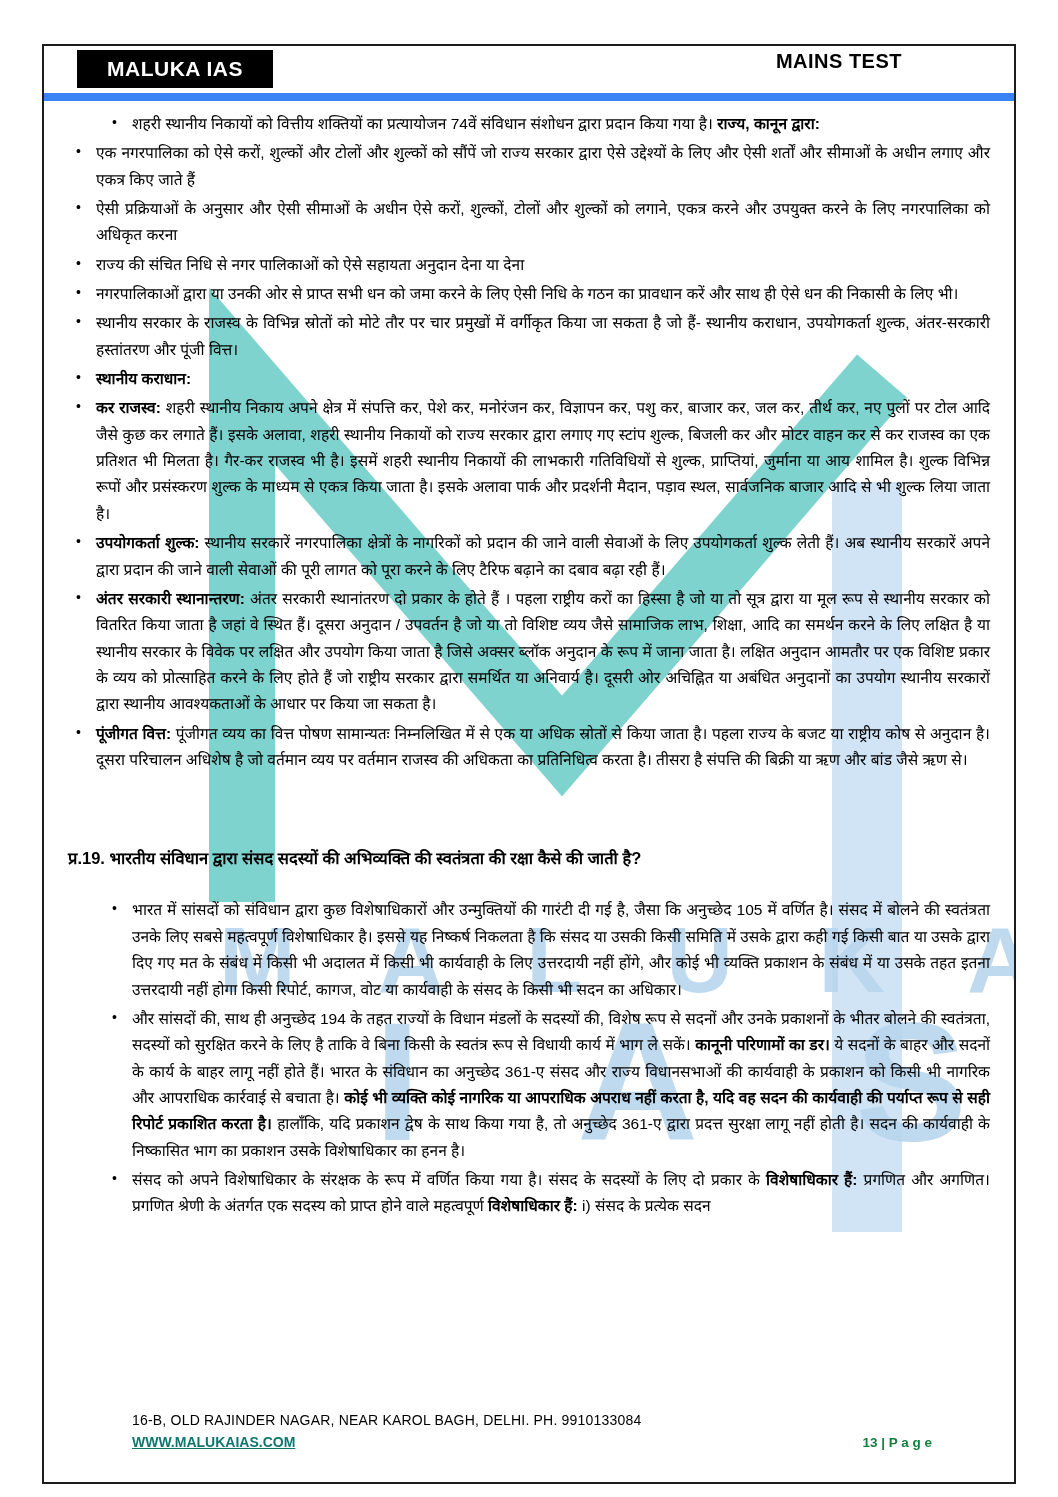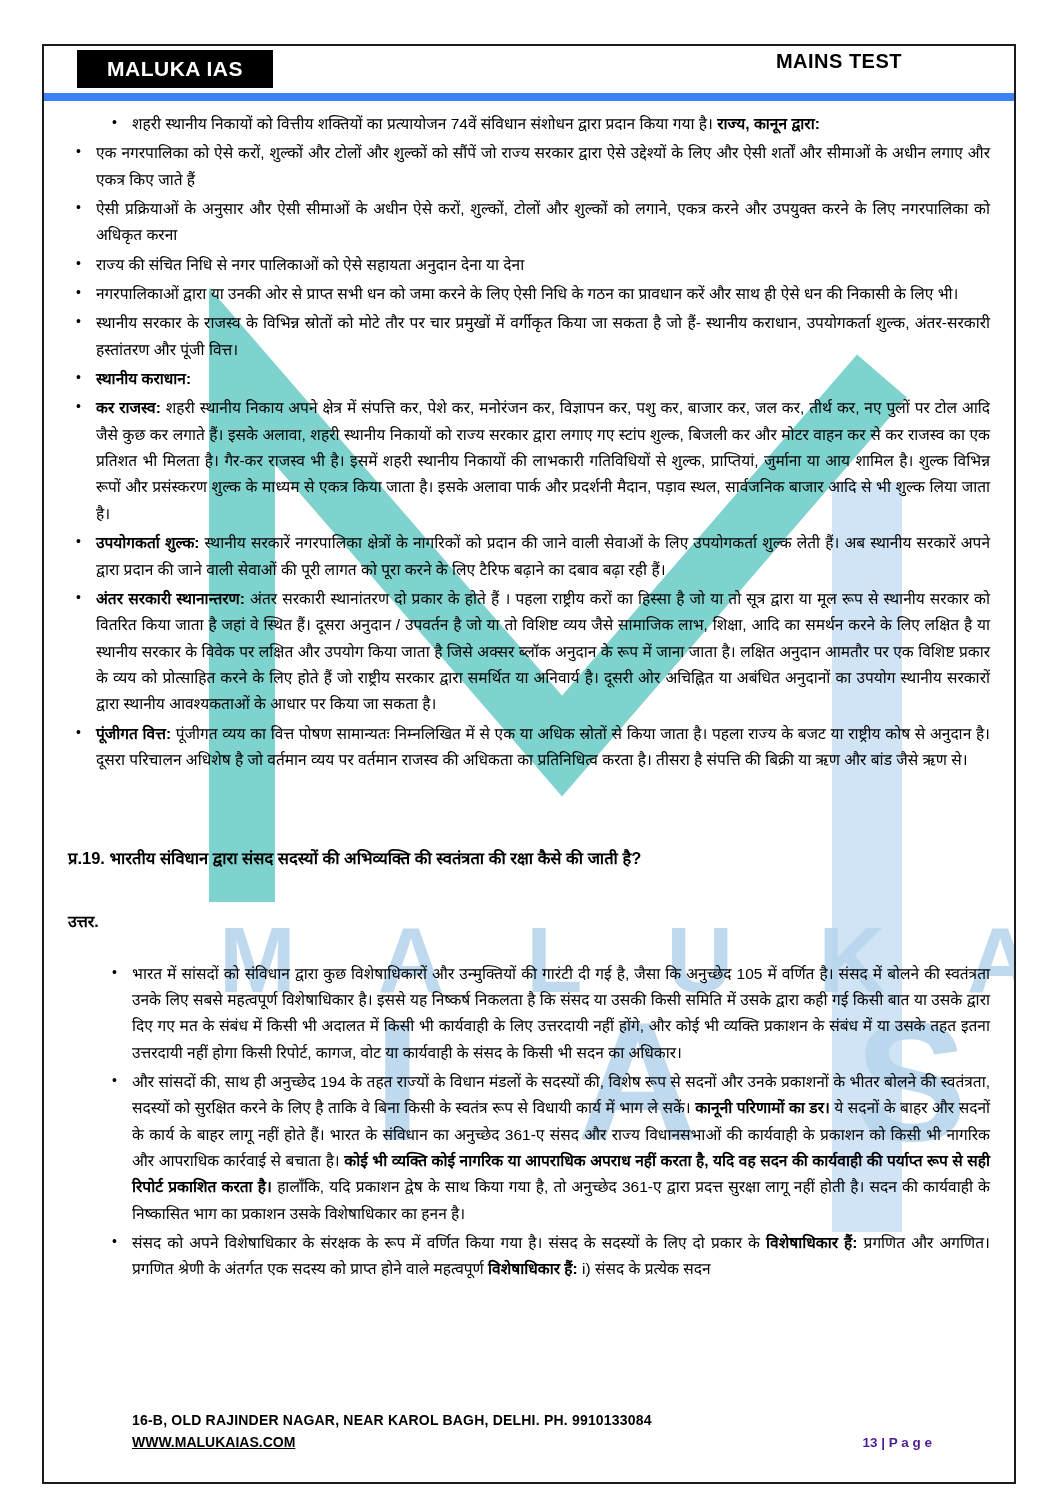--- a/index.html
+++ b/index.html
@@ -83,36 +83,36 @@
     font-size: 16px;
   }
 
   
   .footer {
     position: absolute; z-index: 2;
     left: 24px; right: 24px; bottom: 32px;
     font-size: 14px;
   }
   .footer .addr {
-    font-weight: bold;
+    font-weight: normal;
     padding-left: 64px;
     letter-spacing: 0.2px;
     margin-bottom: 6px;
   }
   .footer .frow {
     display: flex; justify-content: space-between; align-items: baseline;
     padding-left: 64px; padding-right: 58px;
   }
   .site {
-    color: #000000;
+    color: #0f766e;
     font-weight: bold;
     text-decoration: underline;
     cursor: pointer;
   }
-  .pageno { font-weight: bold; font-size: 13.5px; color: #4c1d95; }
+  .pageno { font-weight: bold; font-size: 13.5px; color: #15803d; }
 </style>
 </head>
 <body>
 
 <div class="page">
 
   <div class="watermark">
     <svg viewBox="0 0 970 1436" preserveAspectRatio="none">
       <polyline points="198,856 198,330 518,700 838,330" fill="none" stroke="#00a79d" stroke-width="66" opacity="0.5"></polyline>
       <rect x="788" y="436" width="70" height="750" fill="#bcd9f2" opacity="0.7"></rect>
@@ -139,21 +139,20 @@
       <li><span class="b">कर राजस्व: </span><span>शहरी स्थानीय निकाय अपने क्षेत्र में संपत्ति कर, पेशे कर, मनोरंजन कर, विज्ञापन कर, पशु कर, बाजार कर, जल कर, तीर्थ कर, नए पुलों पर टोल आदि जैसे कुछ कर लगाते हैं। इसके अलावा, शहरी स्थानीय निकायों को राज्य सरकार द्वारा लगाए गए स्टांप शुल्क, बिजली कर और मोटर वाहन कर से कर राजस्व का एक प्रतिशत भी मिलता है। गैर-कर राजस्व भी है। इसमें शहरी स्थानीय निकायों की लाभकारी गतिविधियों से शुल्क, प्राप्तियां, जुर्माना या आय शामिल है। शुल्क विभिन्न रूपों और प्रसंस्करण शुल्क के माध्यम से एकत्र किया जाता है। इसके अलावा पार्क और प्रदर्शनी मैदान, पड़ाव स्थल, सार्वजनिक बाजार आदि से भी शुल्क लिया जाता है।</span><span class="b"></span></li>
       <li><span class="b">उपयोगकर्ता शुल्क: </span><span>स्थानीय सरकारें नगरपालिका क्षेत्रों के नागरिकों को प्रदान की जाने वाली सेवाओं के लिए उपयोगकर्ता शुल्क लेती हैं। अब स्थानीय सरकारें अपने द्वारा प्रदान की जाने वाली सेवाओं की पूरी लागत को पूरा करने के लिए टैरिफ बढ़ाने का दबाव बढ़ा रही हैं।</span><span class="b"></span></li>
       <li><span class="b">अंतर सरकारी स्थानान्तरण: </span><span>अंतर सरकारी स्थानांतरण दो प्रकार के होते हैं । पहला राष्ट्रीय करों का हिस्सा है जो या तो सूत्र द्वारा या मूल रूप से स्थानीय सरकार को वितरित किया जाता है जहां वे स्थित हैं। दूसरा अनुदान / उपवर्तन है जो या तो विशिष्ट व्यय जैसे सामाजिक लाभ, शिक्षा, आदि का समर्थन करने के लिए लक्षित है या स्थानीय सरकार के विवेक पर लक्षित और उपयोग किया जाता है जिसे अक्सर ब्लॉक अनुदान के रूप में जाना जाता है। लक्षित अनुदान आमतौर पर एक विशिष्ट प्रकार के व्यय को प्रोत्साहित करने के लिए होते हैं जो राष्ट्रीय सरकार द्वारा समर्थित या अनिवार्य है। दूसरी ओर अचिह्नित या अबंधित अनुदानों का उपयोग स्थानीय सरकारों द्वारा स्थानीय आवश्यकताओं के आधार पर किया जा सकता है।</span><span class="b"></span></li>
       <li><span class="b">पूंजीगत वित्त: </span><span>पूंजीगत व्यय का वित्त पोषण सामान्यतः निम्नलिखित में से एक या अधिक स्रोतों से किया जाता है। पहला राज्य के बजट या राष्ट्रीय कोष से अनुदान है। दूसरा परिचालन अधिशेष है जो वर्तमान व्यय पर वर्तमान राजस्व की अधिकता का प्रतिनिधित्व करता है। तीसरा है संपत्ति की बिक्री या ऋण और बांड जैसे ऋण से।</span><span class="b"></span></li>
     </ul>
 
     <div class="question">
       <p>प्र.19. भारतीय संविधान द्वारा संसद सदस्यों की अभिव्यक्ति की स्वतंत्रता की रक्षा कैसे की जाती है?</p>
     </div>
 
-    <div class="answer-label">उत्तर.</div>
 
     <ul class="blist ans">
       <li><span>भारत में सांसदों को संविधान द्वारा कुछ विशेषाधिकारों और उन्मुक्तियों की गारंटी दी गई है, जैसा कि अनुच्छेद 105 में वर्णित है। संसद में बोलने की स्वतंत्रता उनके लिए सबसे महत्वपूर्ण विशेषाधिकार है। इससे यह निष्कर्ष निकलता है कि संसद या उसकी किसी समिति में उसके द्वारा कही गई किसी बात या उसके द्वारा दिए गए मत के संबंध में किसी भी अदालत में किसी भी कार्यवाही के लिए उत्तरदायी नहीं होंगे, और कोई भी व्यक्ति प्रकाशन के संबंध में या उसके तहत इतना उत्तरदायी नहीं होगा किसी रिपोर्ट, कागज, वोट या कार्यवाही के संसद के किसी भी सदन का अधिकार।</span><span class="b"></span><span></span><span class="b"></span><span></span></li>
       <li><span>और सांसदों की, साथ ही अनुच्छेद 194 के तहत राज्यों के विधान मंडलों के सदस्यों की, विशेष रूप से सदनों और उनके प्रकाशनों के भीतर बोलने की स्वतंत्रता, सदस्यों को सुरक्षित करने के लिए है ताकि वे बिना किसी के स्वतंत्र रूप से विधायी कार्य में भाग ले सकें। </span><span class="b">कानूनी परिणामों का डर।</span><span> ये सदनों के बाहर और सदनों के कार्य के बाहर लागू नहीं होते हैं। भारत के संविधान का अनुच्छेद 361-ए संसद और राज्य विधानसभाओं की कार्यवाही के प्रकाशन को किसी भी नागरिक और आपराधिक कार्रवाई से बचाता है। </span><span class="b">कोई भी व्यक्ति कोई नागरिक या आपराधिक अपराध नहीं करता है, यदि वह सदन की कार्यवाही की पर्याप्त रूप से सही रिपोर्ट प्रकाशित करता है।</span><span> हालाँकि, यदि प्रकाशन द्वेष के साथ किया गया है, तो अनुच्छेद 361-ए द्वारा प्रदत्त सुरक्षा लागू नहीं होती है। सदन की कार्यवाही के निष्कासित भाग का प्रकाशन उसके विशेषाधिकार का हनन है।</span></li>
       <li><span>संसद को अपने विशेषाधिकार के संरक्षक के रूप में वर्णित किया गया है। संसद के सदस्यों के लिए दो प्रकार के </span><span class="b">विशेषाधिकार हैं:</span><span> प्रगणित और अगणित। प्रगणित श्रेणी के अंतर्गत एक सदस्य को प्राप्त होने वाले महत्वपूर्ण </span><span class="b">विशेषाधिकार हैं:</span><span> i) संसद के प्रत्येक सदन</span></li>
     </ul>
 
   </main>
 
   <footer class="footer">

